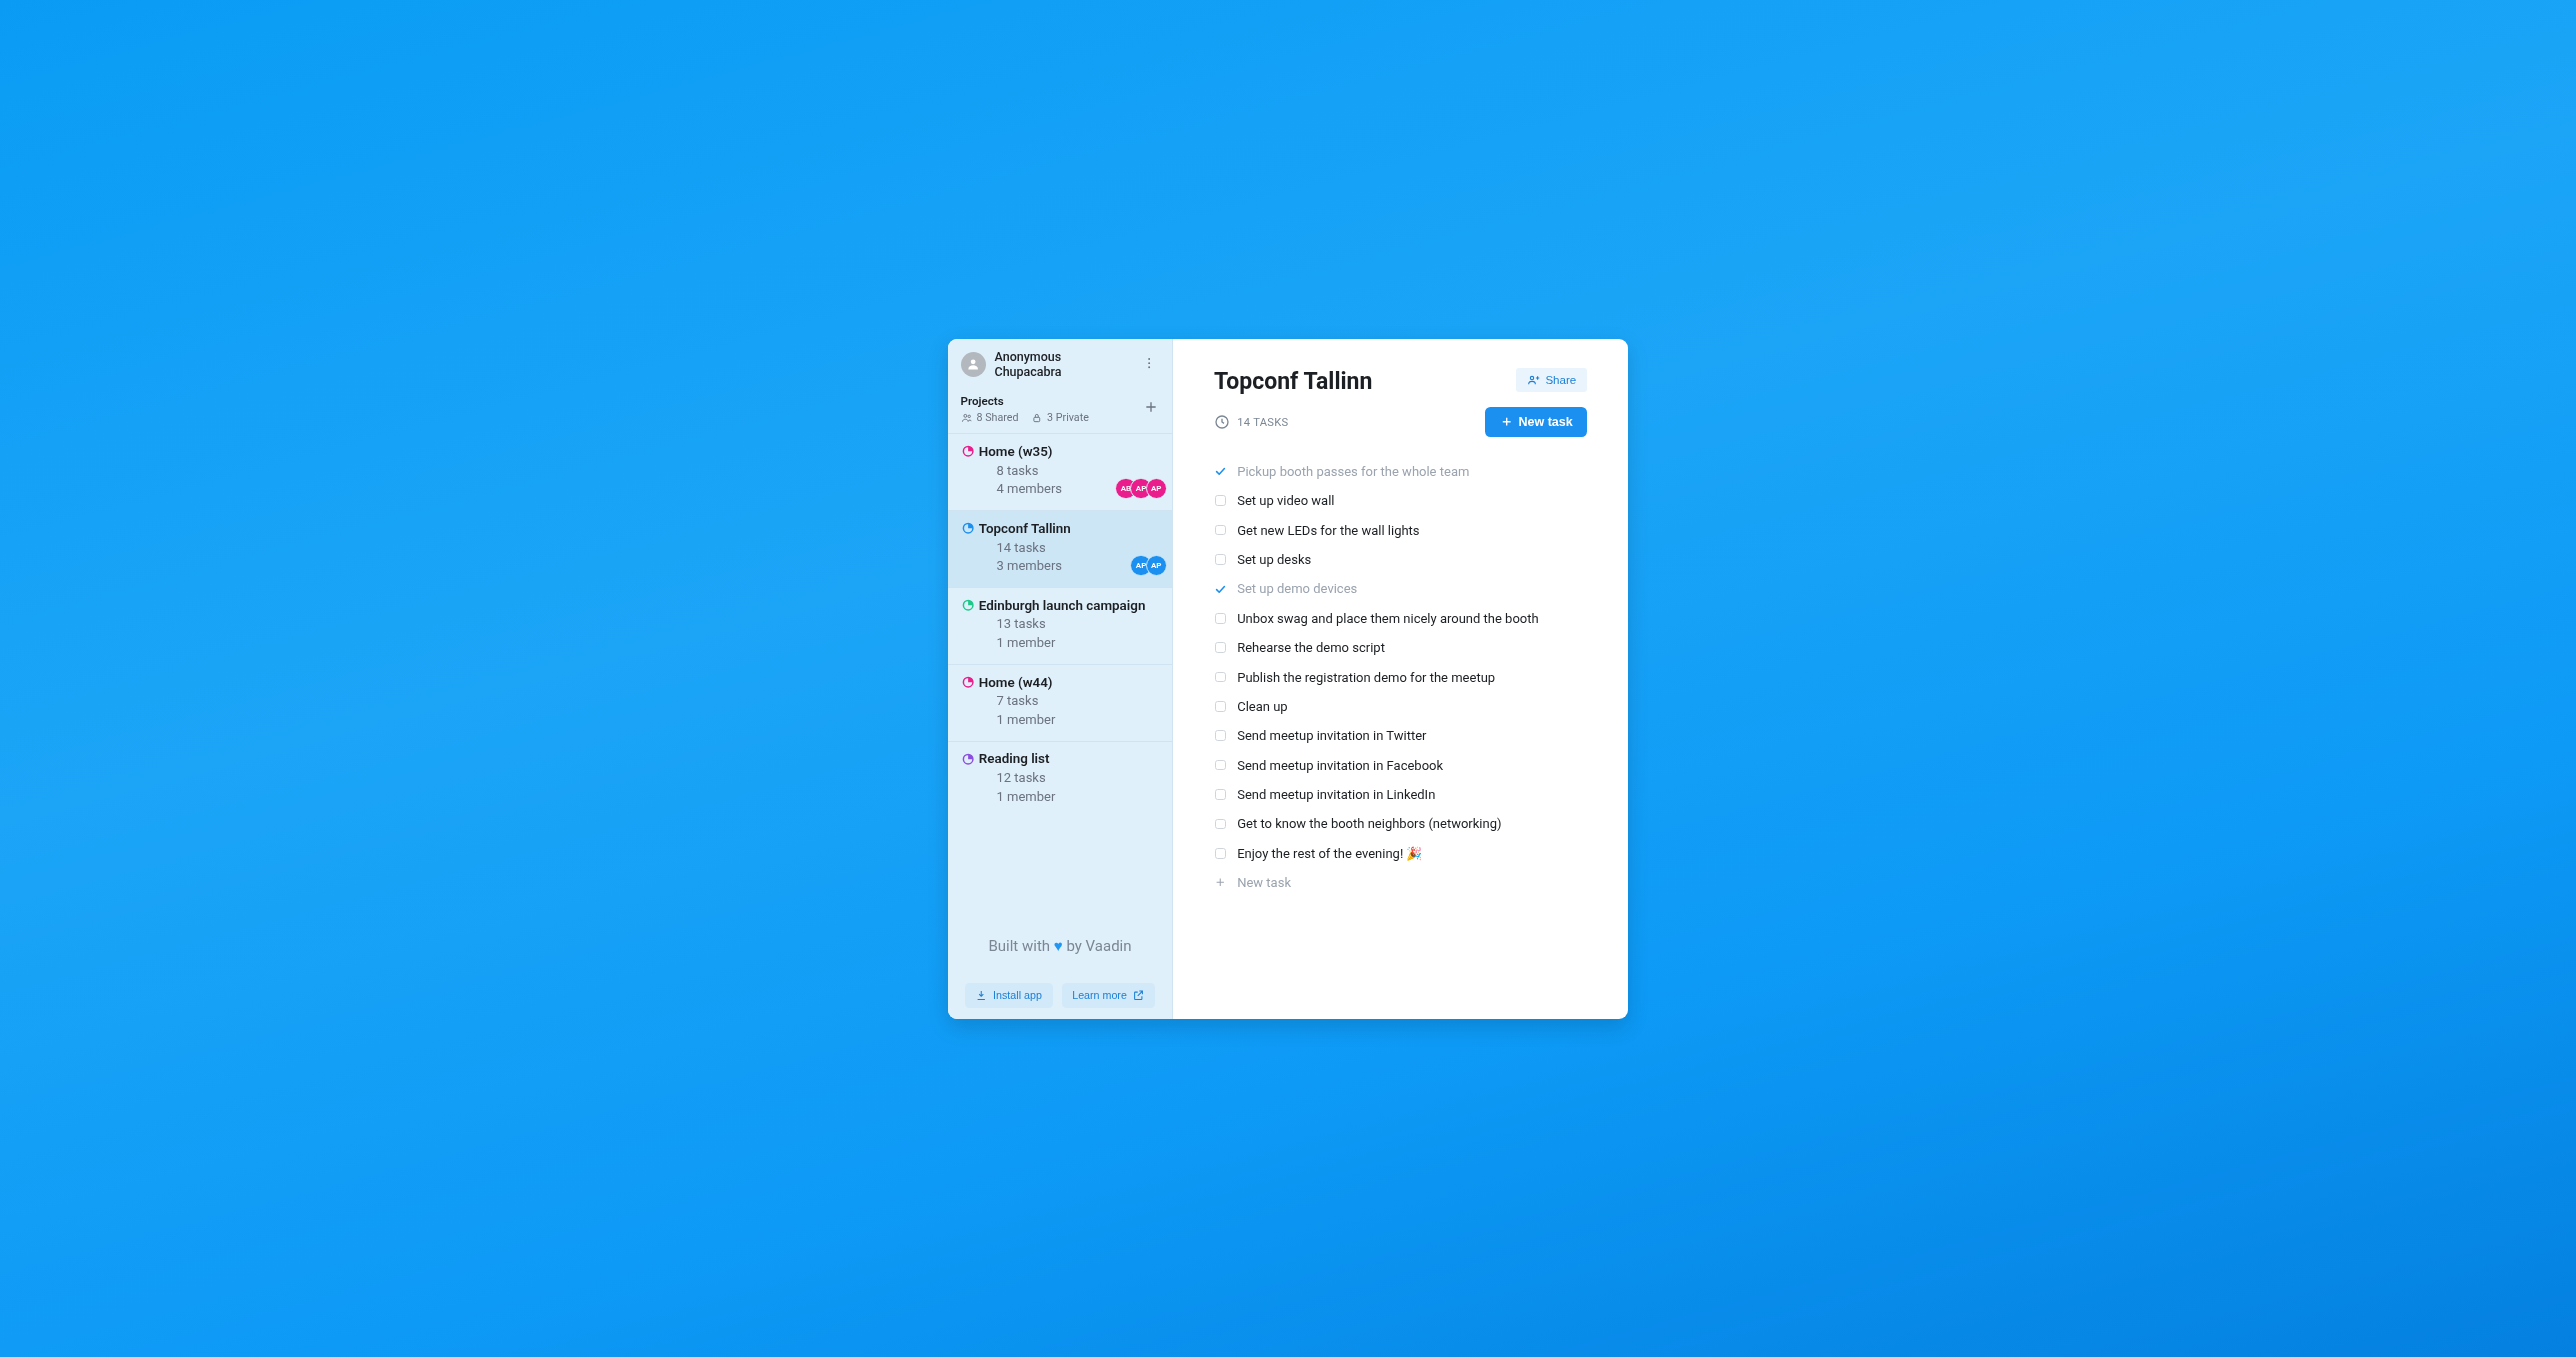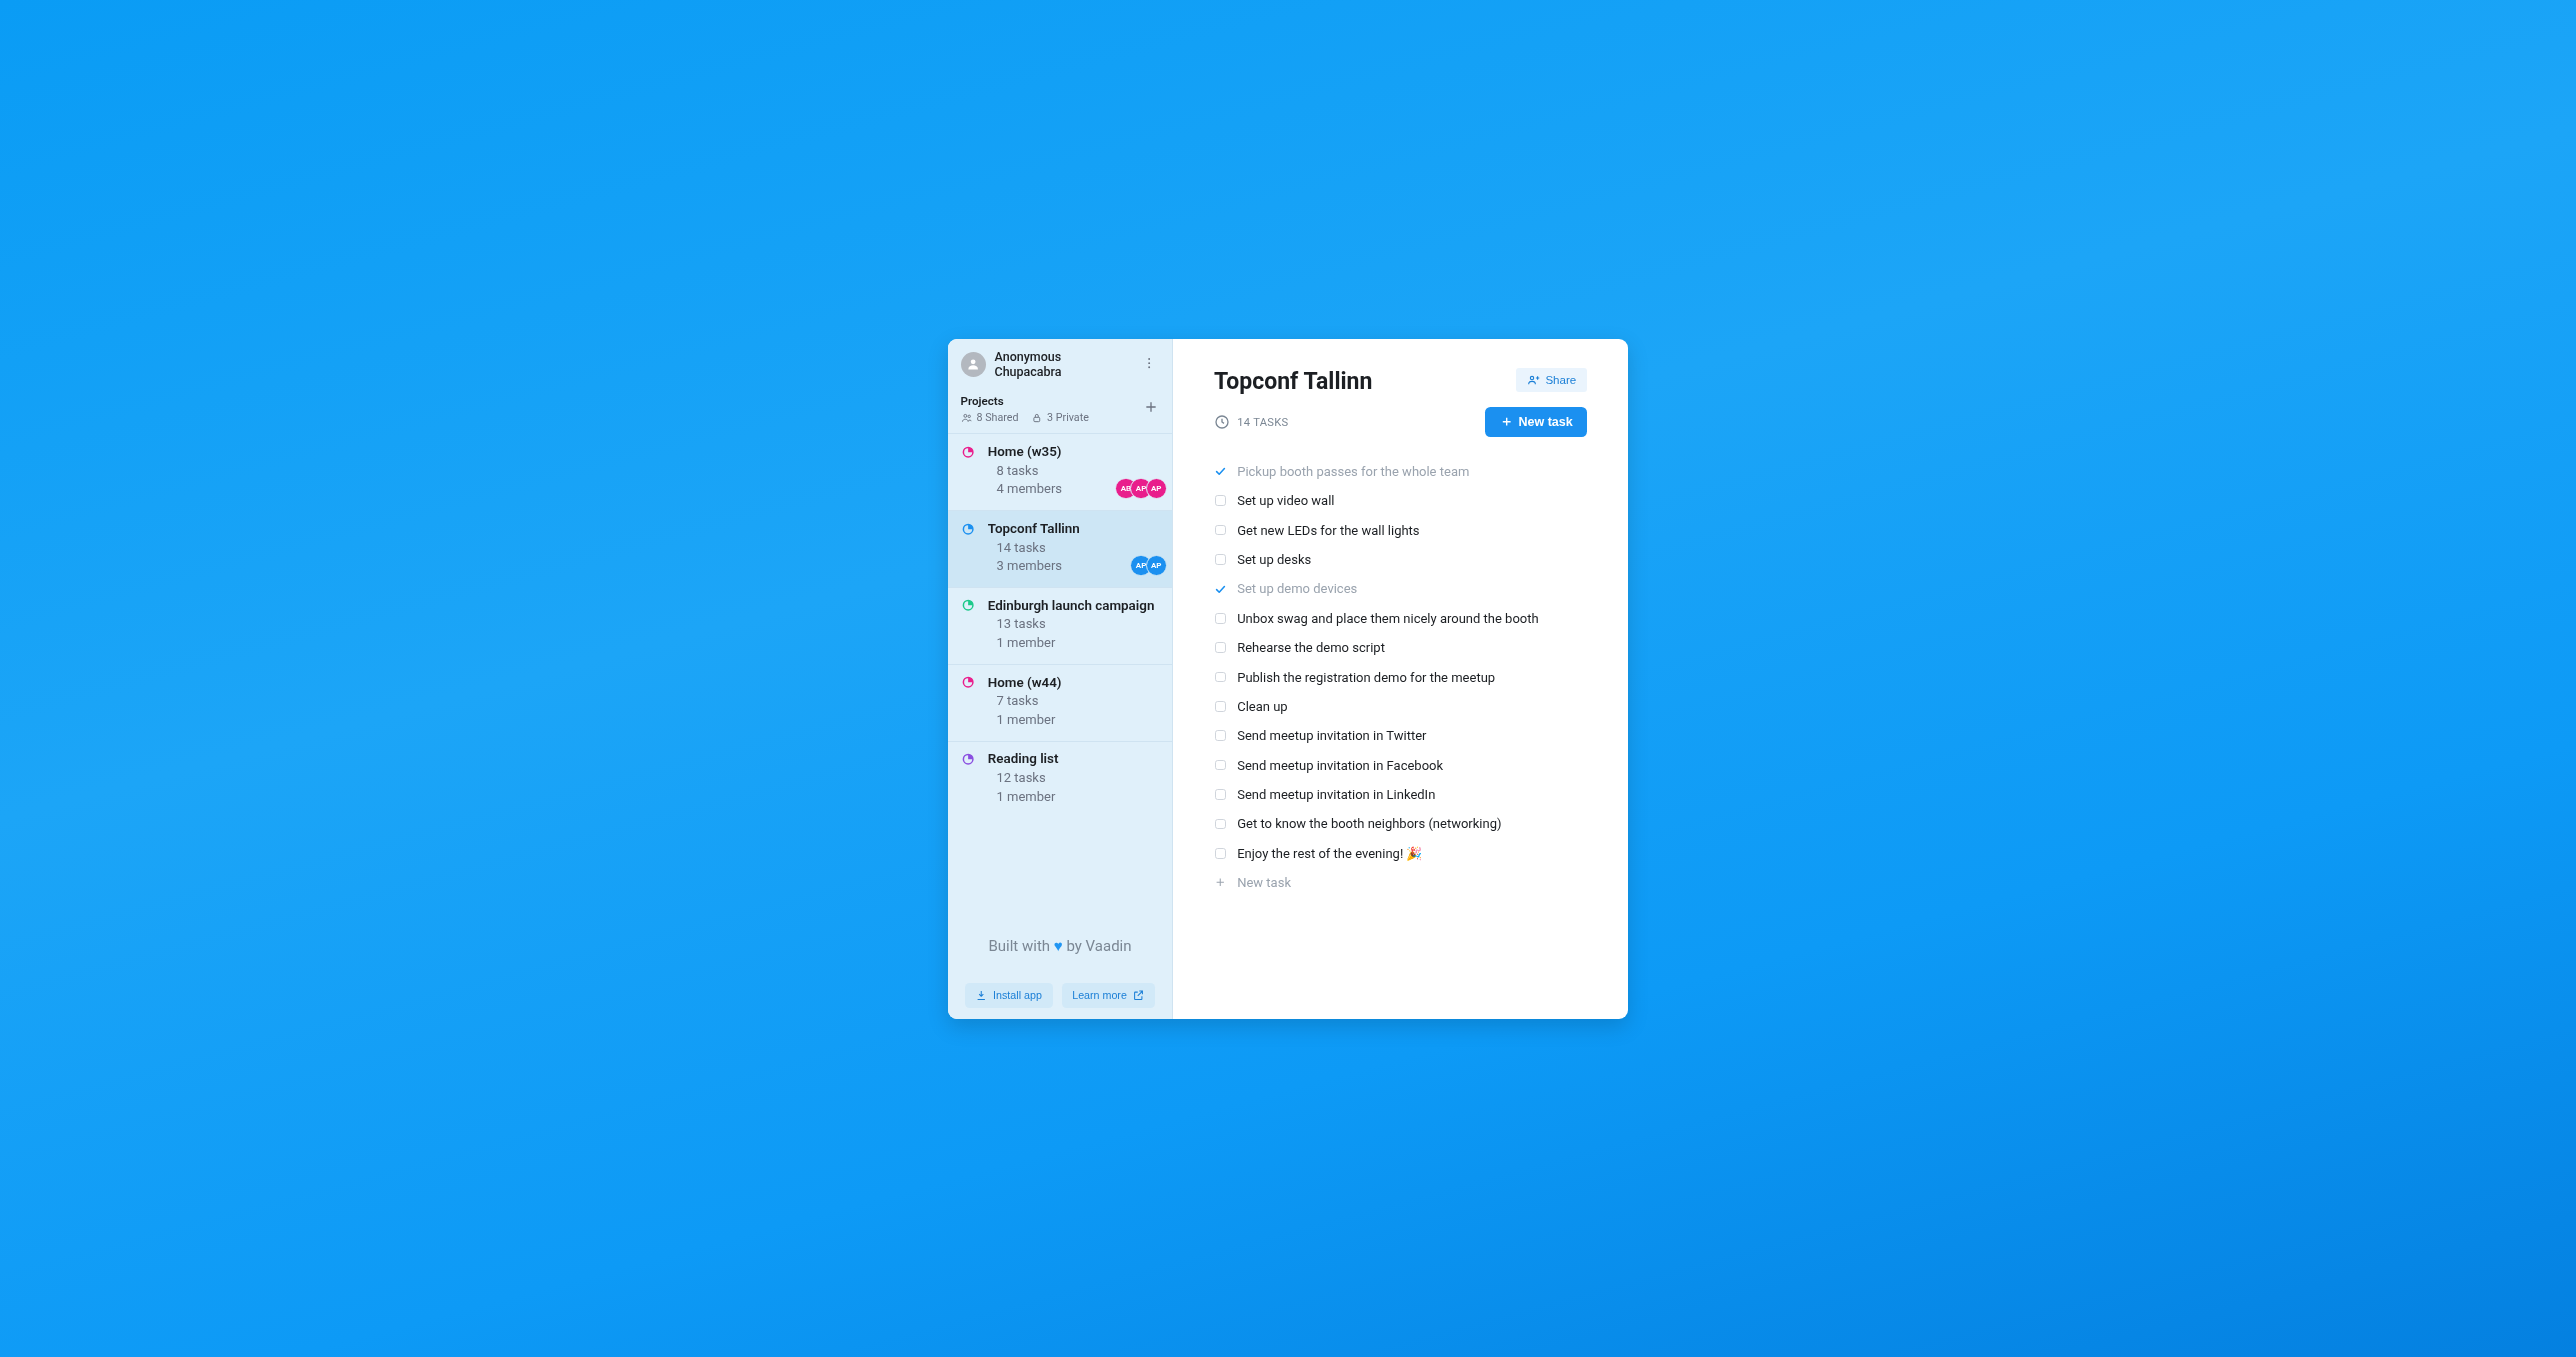--- a/index.html
+++ b/index.html
@@ -72,21 +72,21 @@
 .add-project svg { width: 16px; height: 16px; }
 
 .project-list { flex: 1; overflow-y: auto; margin-top: 5.4px; }
 .project-item {
   padding: 9.8px 12.5px 10.7px 12.5px;
   border-top: 0.9px solid #cfe3f1;
   cursor: pointer;
   position: relative;
 }
 .project-item.active { background: #cde6f5; }
-.project-row1 { display: flex; align-items: flex-end; gap: 13px; }
+.project-row1 { display: flex; align-items: center; gap: 4px; }
 .project-icon { width: 14.3px; height: 14.3px; flex-shrink: 0; }
 .project-name { font-size: 13.4px; font-weight: 600; color: #1c1f23; }
 .project-meta { font-size: 13px; color: #6b7280; margin-left: 36px; margin-top: 2.7px; line-height: 1.45; }
 .avatar-stack {
   position: absolute;
   right: 5px;
   bottom: 10.7px;
   display: flex;
 }
 .avatar-stack .mini {

